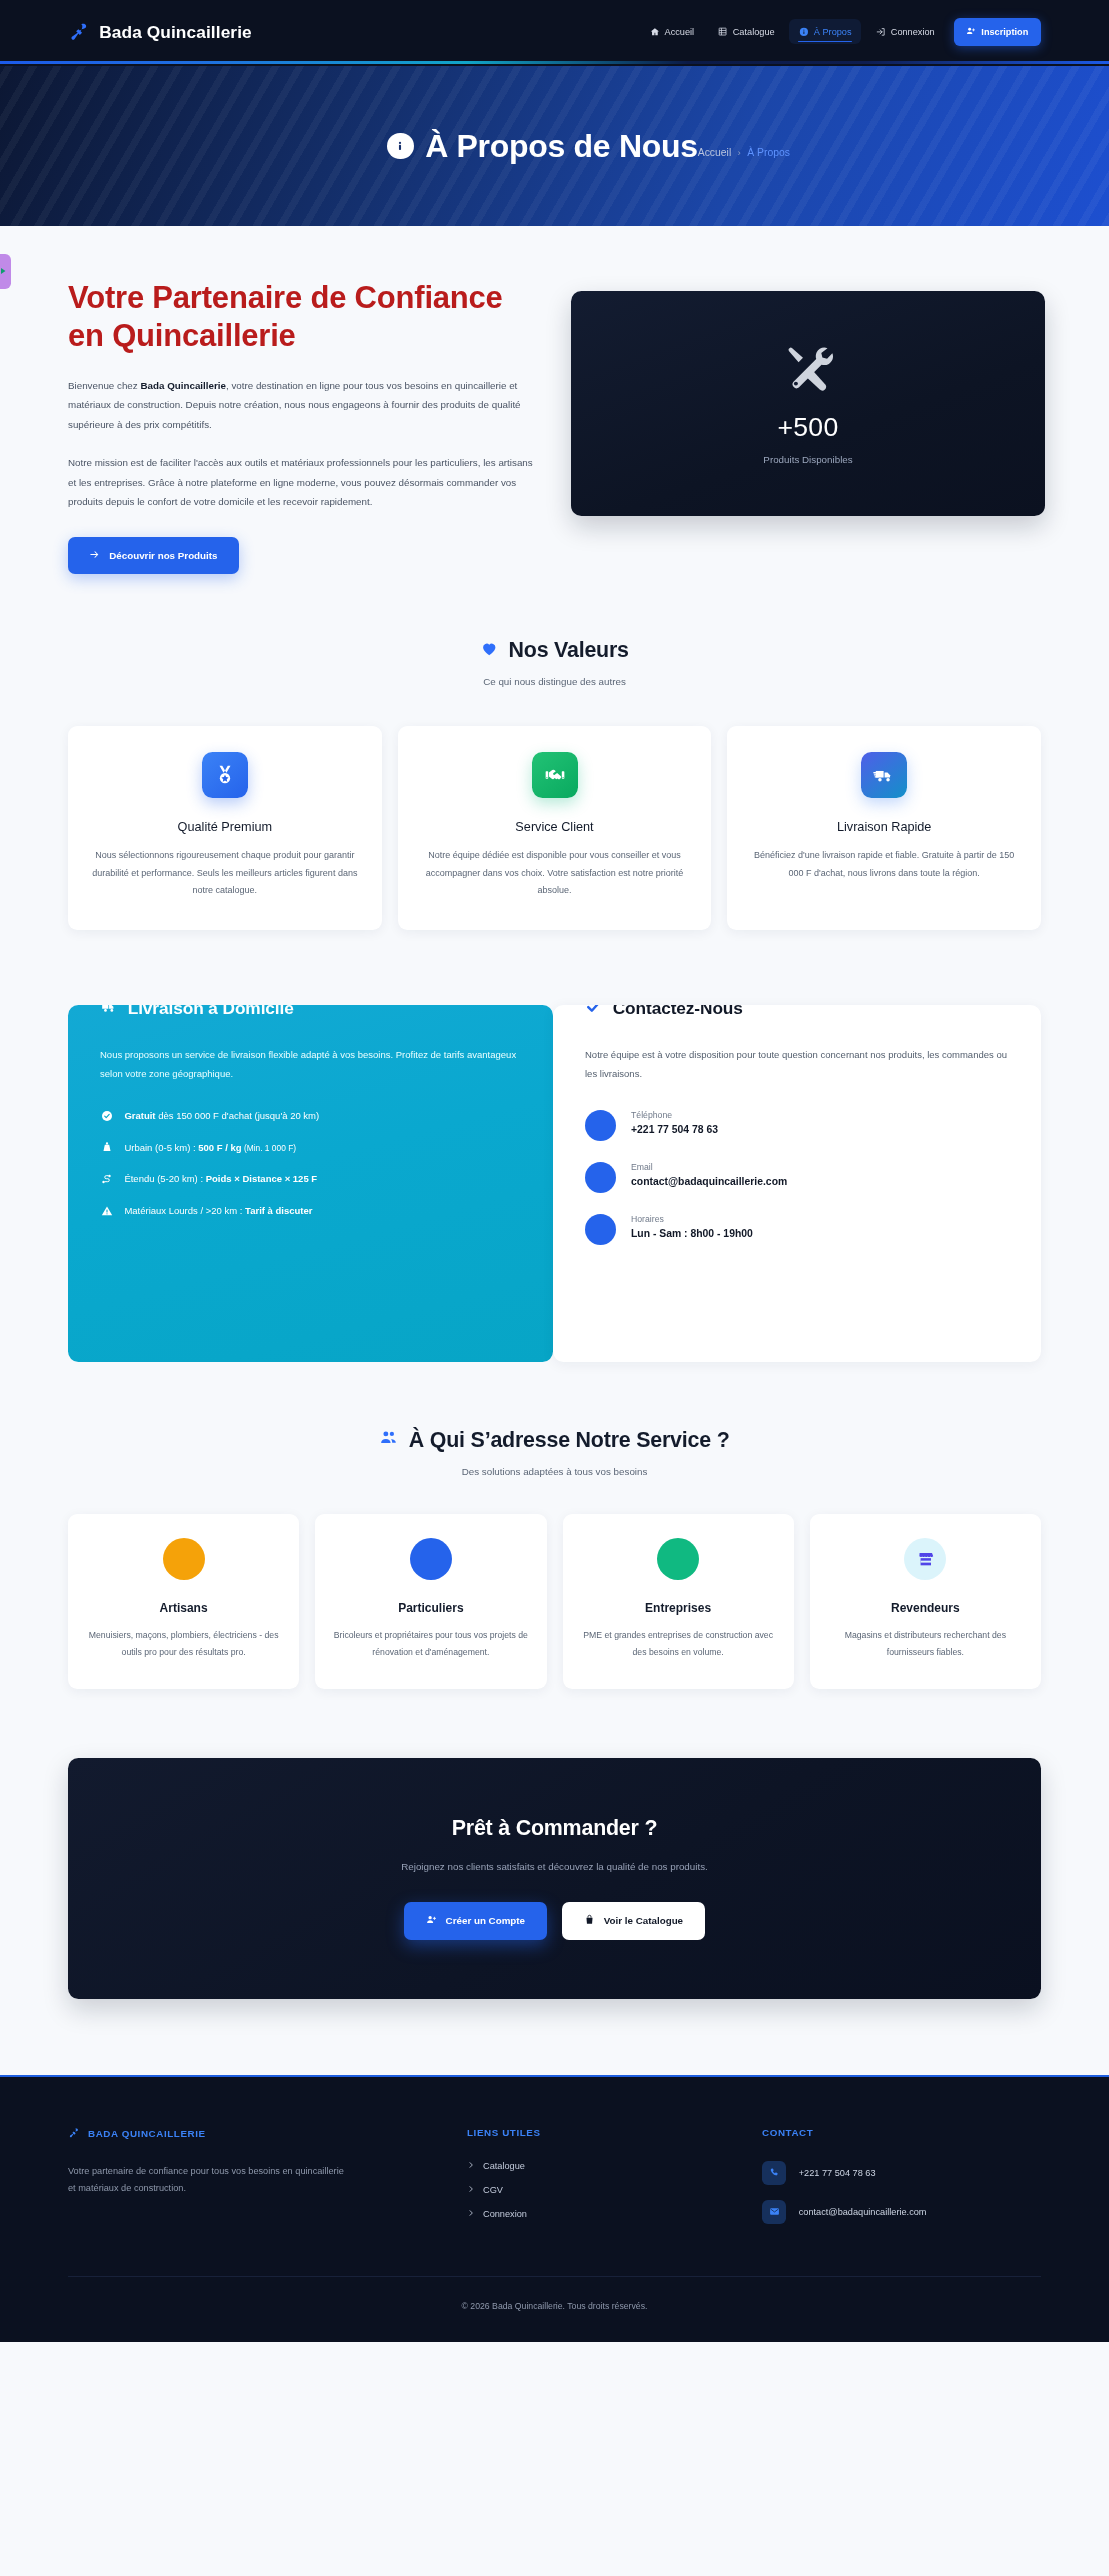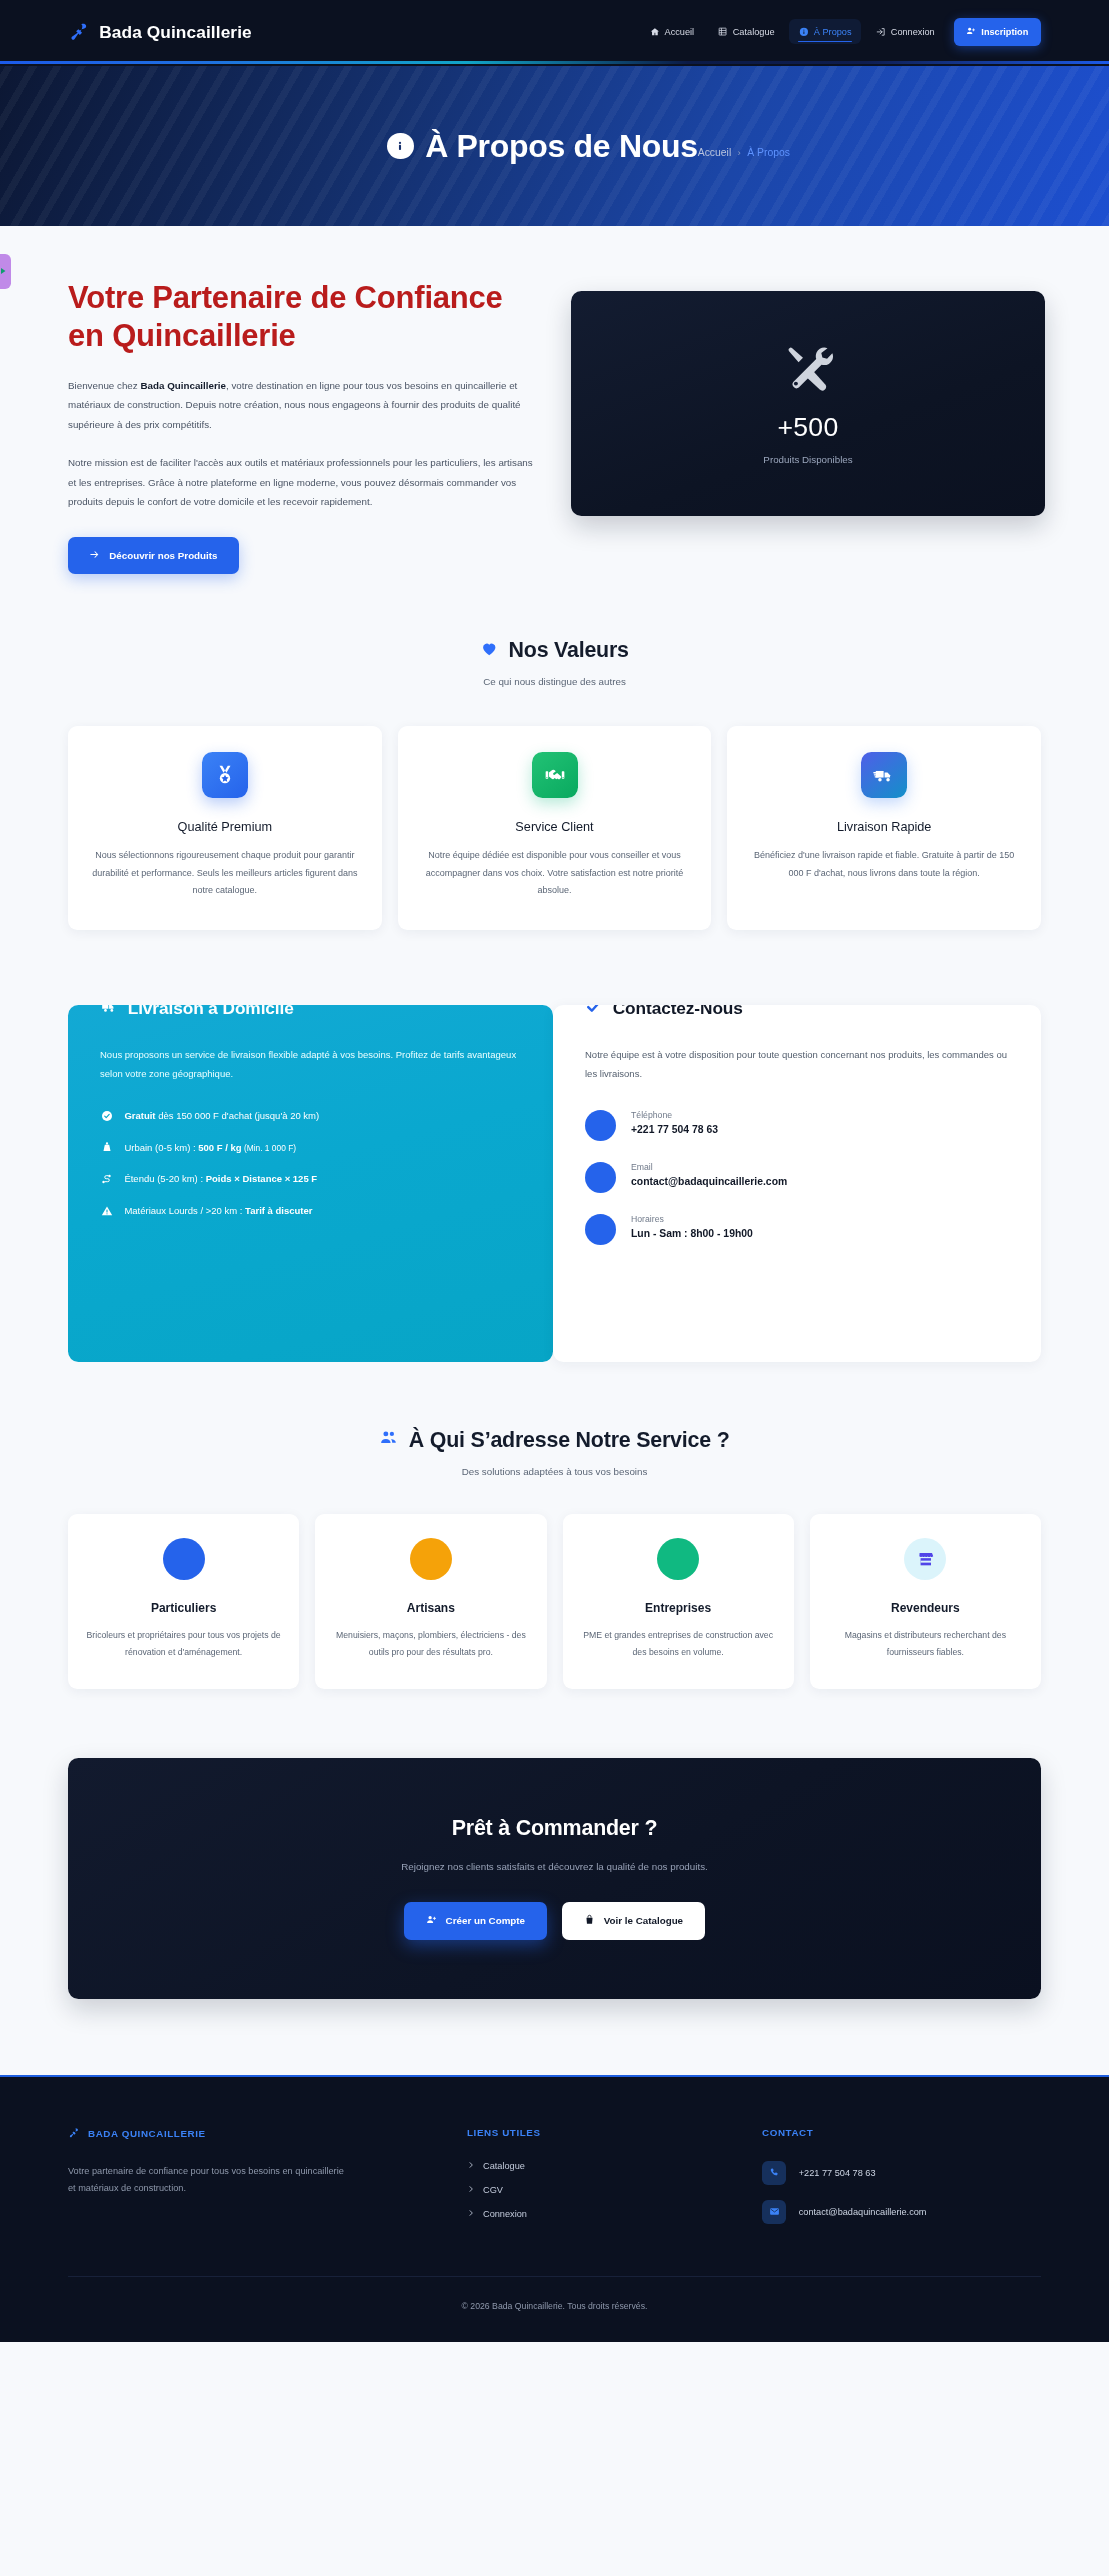--- a/index.html
+++ b/index.html
@@ -470,28 +470,28 @@
                 <circle cx="15.8" cy="7.2" r="2.6"></circle>
                 <path d="M2.6 18.4c0-3 2.6-4.8 5.8-4.8s5.8 1.8 5.8 4.8z"></path>
                 <path d="M15.2 13.8c3 0 5.4 1.6 5.4 4.3h-4.4c0-1.7-.5-3.1-1.4-4.2z"></path>
               </svg></span>
           <span>À Qui S’adresse Notre Service ?</span>
         </div>
         <div class="sect-sub">Des solutions adaptées à tous vos besoins</div>
       </div>
       <div class="aud-grid">
         <div class="aud-card">
+          <div class="aud-icon" style="background:#f5a209"></div>
+          <div class="aud-title">Artisans</div>
+          <div class="aud-desc">Menuisiers, maçons, plombiers, électriciens - des outils pro pour des résultats pro.</div>
+        </div>
+        <div class="aud-card">
           <div class="aud-icon" style="background:#2563eb"></div>
           <div class="aud-title">Particuliers</div>
           <div class="aud-desc">Bricoleurs et propriétaires pour tous vos projets de rénovation et d'aménagement.</div>
-        </div>
-        <div class="aud-card">
-          <div class="aud-icon" style="background:#f5a209"></div>
-          <div class="aud-title">Artisans</div>
-          <div class="aud-desc">Menuisiers, maçons, plombiers, électriciens - des outils pro pour des résultats pro.</div>
         </div>
         <div class="aud-card">
           <div class="aud-icon" style="background:#10b981"></div>
           <div class="aud-title">Entreprises</div>
           <div class="aud-desc">PME et grandes entreprises de construction avec des besoins en volume.</div>
         </div>
         <div class="aud-card">
           <div class="aud-icon" style="background:#dbf4fb">
             <svg width="19.6" height="19.6" viewBox="0 0 24 24" fill="#5145e8">
                 <path d="M4.4 4.8h15.2l1.5 4.1c-1 1.3-2.4 1.3-3.4.2-1 1.1-2.4 1.1-3.4 0-1 1.1-2.4 1.1-3.4 0-1 1.1-2.4 1.1-3.4 0-1 1.1-2.4 1.1-3.4-.2z"></path>

